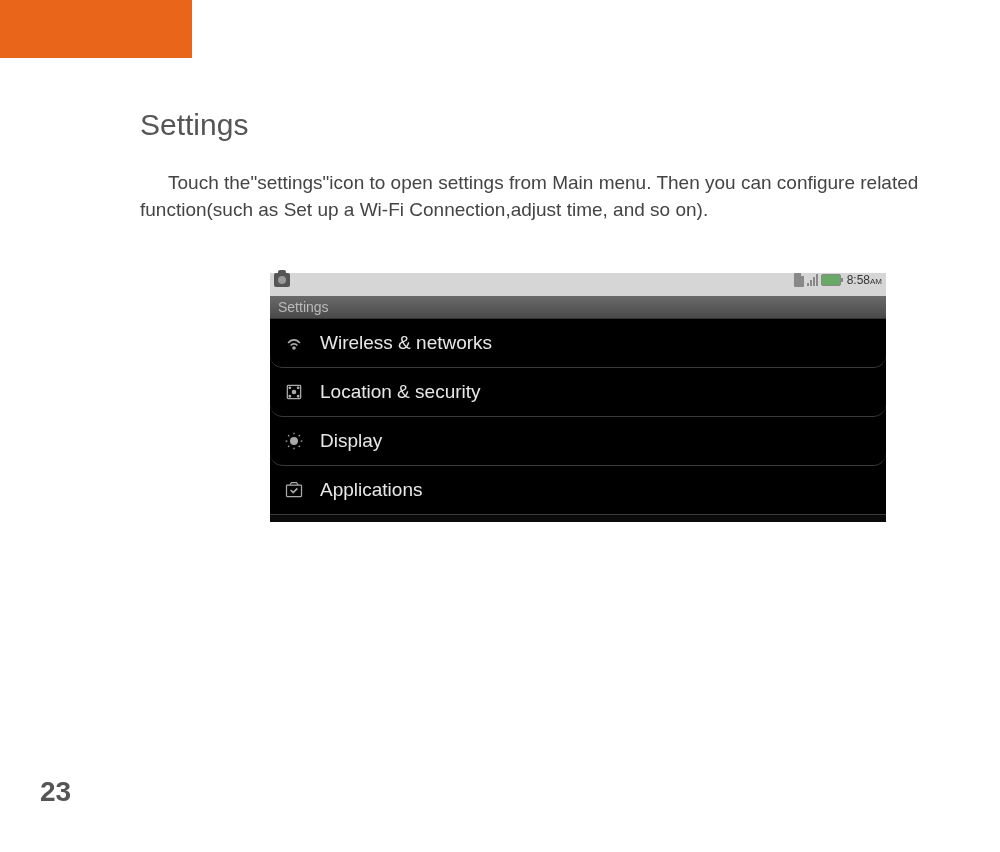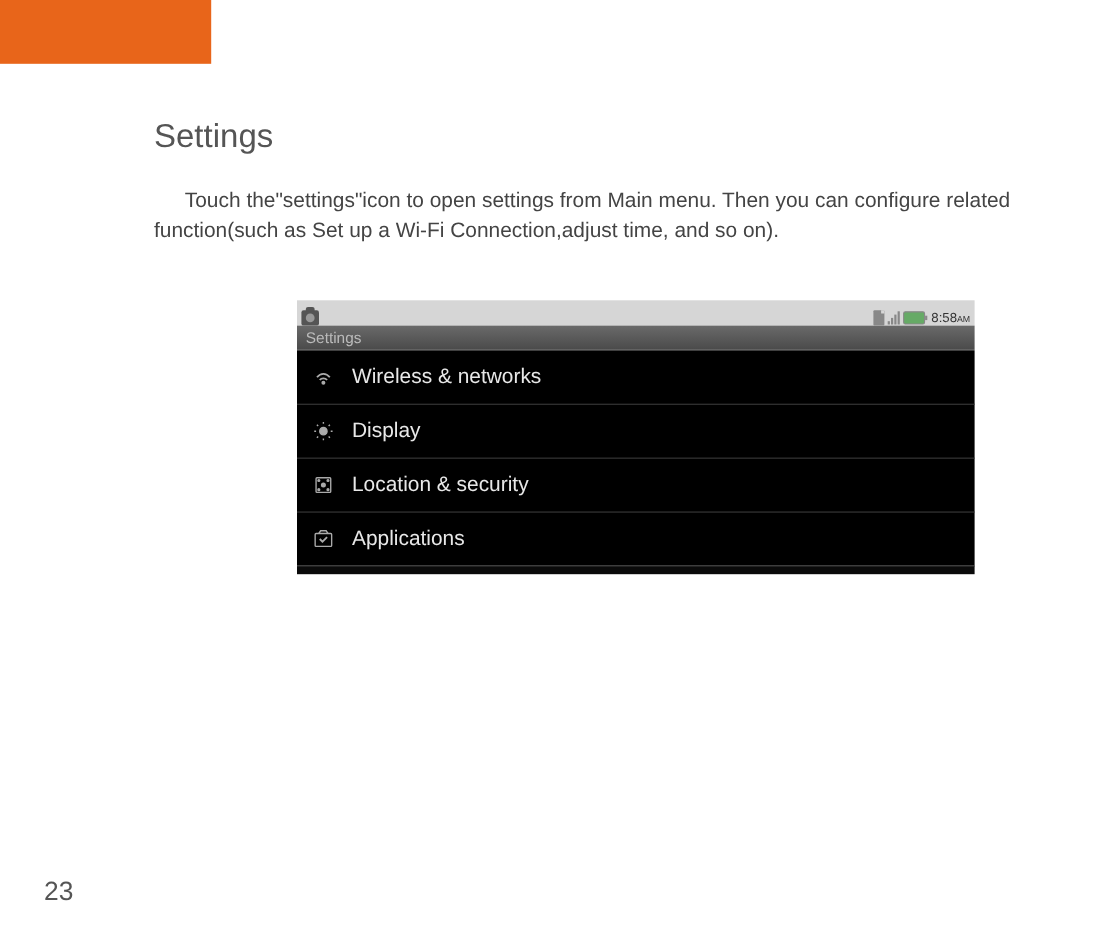--- a/index.html
+++ b/index.html
@@ -40,21 +40,21 @@
     }
     .screenshot-wrapper {
       margin-top: 50px;
       margin-left: 130px;
       width: 616px;
     }
     .status-bar {
       background: #d6d6d6;
       height: 23px;
       display: flex;
-      align-items: flex-end;
+      align-items: flex-start;
       padding: 0 4px;
       font-size: 11px;
       color: #333;
     }
     .status-left {
       display: flex;
       align-items: center;
       gap: 2px;
     }
     .camera-icon {
@@ -157,20 +157,21 @@
       background: black;
     }
     .settings-item {
       display: flex;
       align-items: center;
       padding: 12px 12px;
       border-bottom: 1px solid #3a3a3a;
       color: white;
       font-size: 19px;
       cursor: pointer;
+      border-radius: 13px;
     }
     .settings-item:last-child {
       border-bottom: none;
       text-align: right;
     }
     .item-icon {
       width: 24px;
       height: 24px;
       margin-right: 14px;
       display: flex;
@@ -181,24 +182,25 @@
     .item-label {
       color: #e8e8e8;
     }
     .bottom-strip {
       height: 8px;
       background: #0a0a0a;
       border-top: 1px solid #3a3a3a;
     }
     .page-number {
       position: absolute;
-      bottom: 27px;
+      bottom: 44px;
       left: 40px;
-      font-size: 24px;
+      font-size: 28px;
       color: #555;
+      font-weight: bold;
     }
     svg {
       display: block;
     }
   </style>
 </head>
 <body>
 
 <div class="orange-block"></div>
 
@@ -232,48 +234,48 @@
         <span class="item-icon">
           <svg width="20" height="20" viewBox="0 0 24 24" fill="none" stroke="currentColor" stroke-width="2">
             <path d="M5 12 c4 -5 10 -5 14 0"></path>
             <path d="M8 15 c2 -2.5 6 -2.5 8 0"></path>
             <circle cx="12" cy="18" r="1.2" fill="currentColor"></circle>
           </svg>
         </span>
         <span class="item-label">Wireless &amp; networks</span>
       </div>
 
-
-      <div class="settings-item">
-        <span class="item-icon">
-          <svg width="20" height="20" viewBox="0 0 24 24" fill="none" stroke="currentColor" stroke-width="1.5">
-            <circle cx="12" cy="12" r="4" fill="currentColor"></circle>
-            <path d="M12 2v2M12 20v2M2 12h2M20 12h2M4.9 4.9l1.4 1.4M17.7 17.7l1.4 1.4M4.9 19.1l1.4-1.4M17.7 6.3l1.4-1.4"></path>
-          </svg>
-        </span>
-        <span class="item-label">Display</span>
-      </div>
 
       <div class="settings-item">
         <span class="item-icon">
           <svg width="20" height="20" viewBox="0 0 24 24" fill="none" stroke="currentColor" stroke-width="1.5">
             <rect x="4" y="4" width="16" height="16" rx="1"></rect>
             <circle cx="12" cy="12" r="2" fill="currentColor"></circle>
             <circle cx="7" cy="7" r="1" fill="currentColor"></circle>
             <circle cx="17" cy="7" r="1" fill="currentColor"></circle>
             <circle cx="7" cy="17" r="1" fill="currentColor"></circle>
             <circle cx="17" cy="17" r="1" fill="currentColor"></circle>
           </svg>
         </span>
         <span class="item-label">Location &amp; security</span>
       </div>
 
       <div class="settings-item">
         <span class="item-icon">
           <svg width="20" height="20" viewBox="0 0 24 24" fill="none" stroke="currentColor" stroke-width="1.5">
+            <circle cx="12" cy="12" r="4" fill="currentColor"></circle>
+            <path d="M12 2v2M12 20v2M2 12h2M20 12h2M4.9 4.9l1.4 1.4M17.7 17.7l1.4 1.4M4.9 19.1l1.4-1.4M17.7 6.3l1.4-1.4"></path>
+          </svg>
+        </span>
+        <span class="item-label">Display</span>
+      </div>
+
+      <div class="settings-item">
+        <span class="item-icon">
+          <svg width="20" height="20" viewBox="0 0 24 24" fill="none" stroke="currentColor" stroke-width="1.5">
             <rect x="3" y="6" width="18" height="14" rx="1"></rect>
             <path d="M7 6 L9 3 L15 3 L17 6"></path>
             <path d="M8 12 l3 3 l5 -5" stroke-width="2"></path>
           </svg>
         </span>
         <span class="item-label">Applications</span>
       </div>
 
     </div>
     <div class="bottom-strip"></div>

